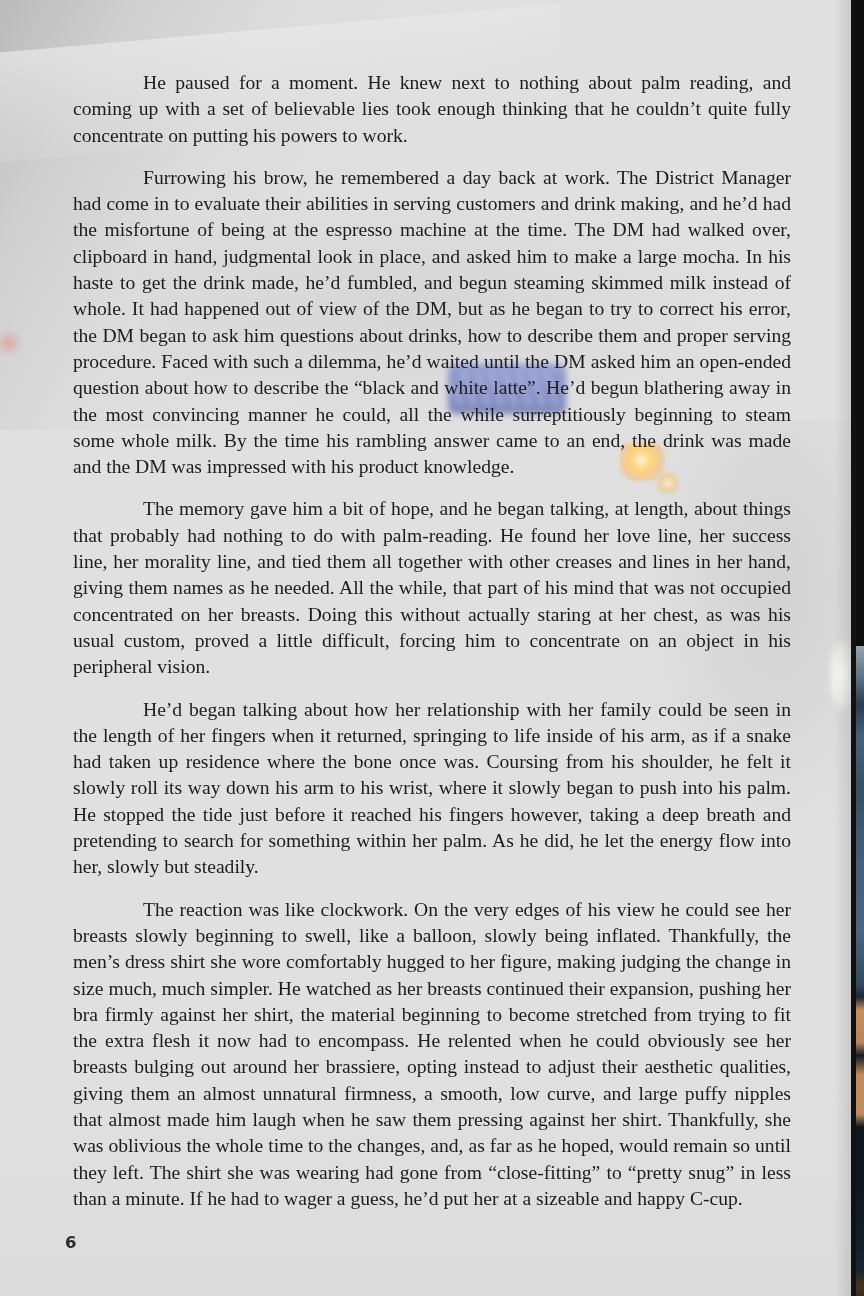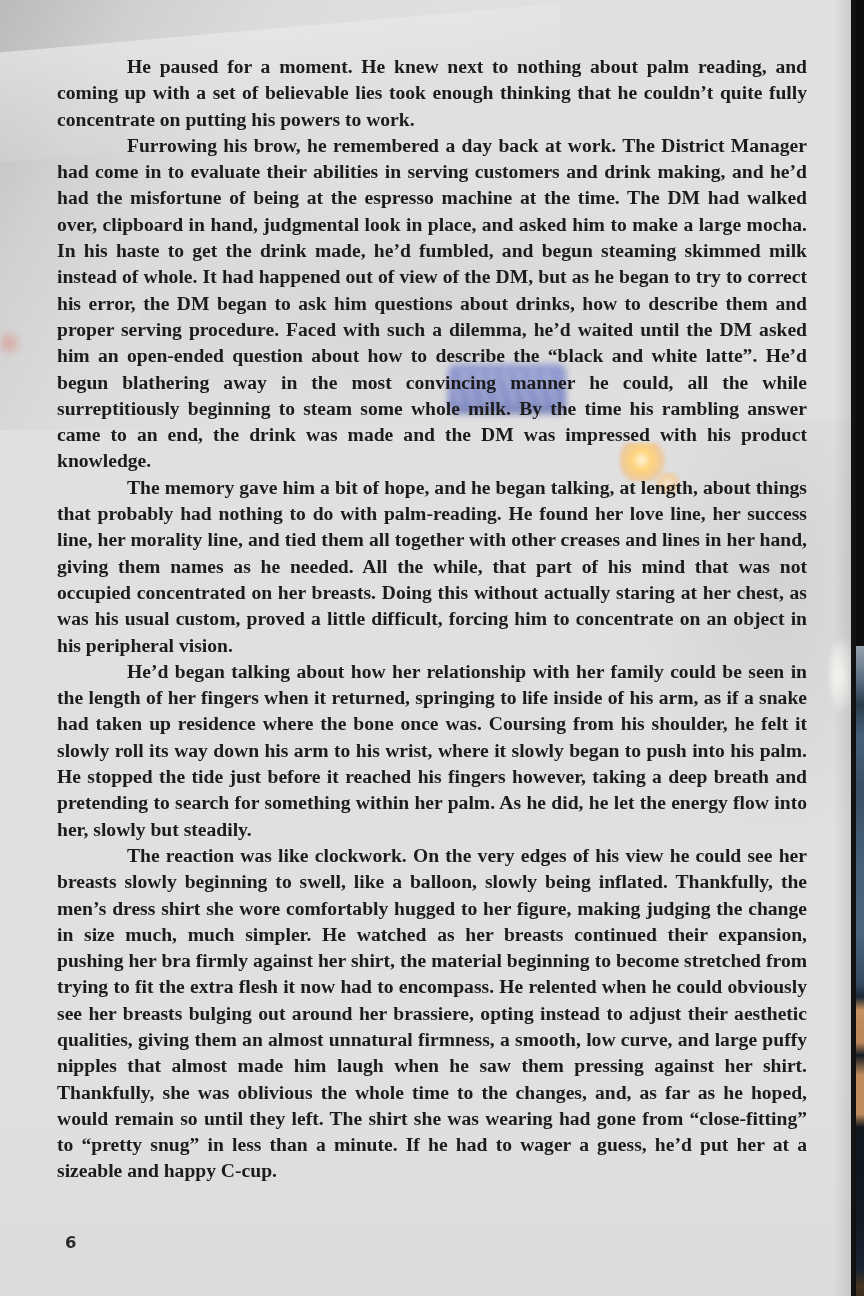--- a/index.html
+++ b/index.html
@@ -119,23 +119,22 @@
   
   .text-block {
     position: absolute; left: 57px; top: 54px; width: 750px;
     color: #1c1c1c;
     font-size: 19.6px;
     line-height: 26.3px;
     text-align: justify;
     z-index: 5;
   }
   .text-block p {
-    margin: 0;
+    margin: 16px;
     text-indent: 70px;
-    font-weight: bold;
   }
   .page-number {
     position: absolute; left: 65px; top: 1233px;
     font-family: "DejaVu Sans", "Liberation Sans", sans-serif;
     font-weight: bold;
     font-size: 16.5px;
     color: #2b2b2b;
     z-index: 5;
   }
 </style>

